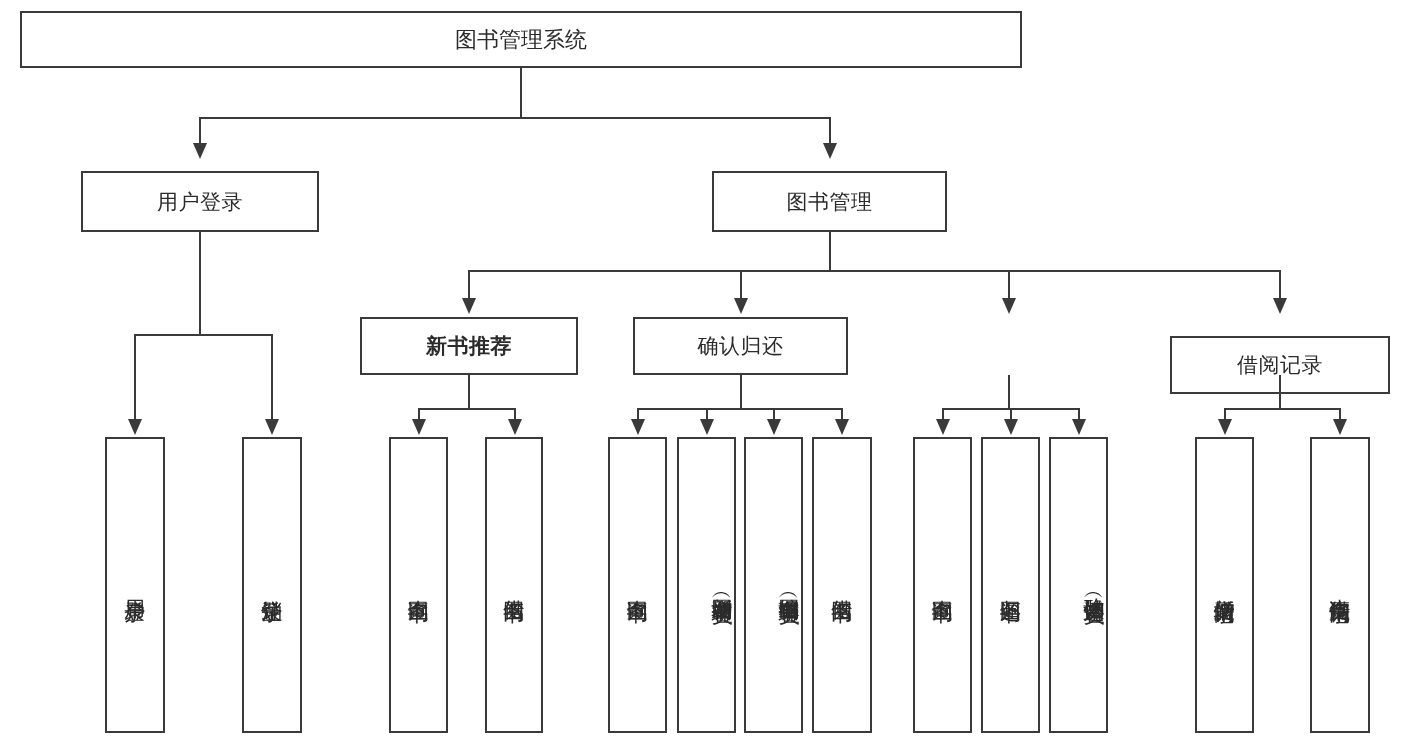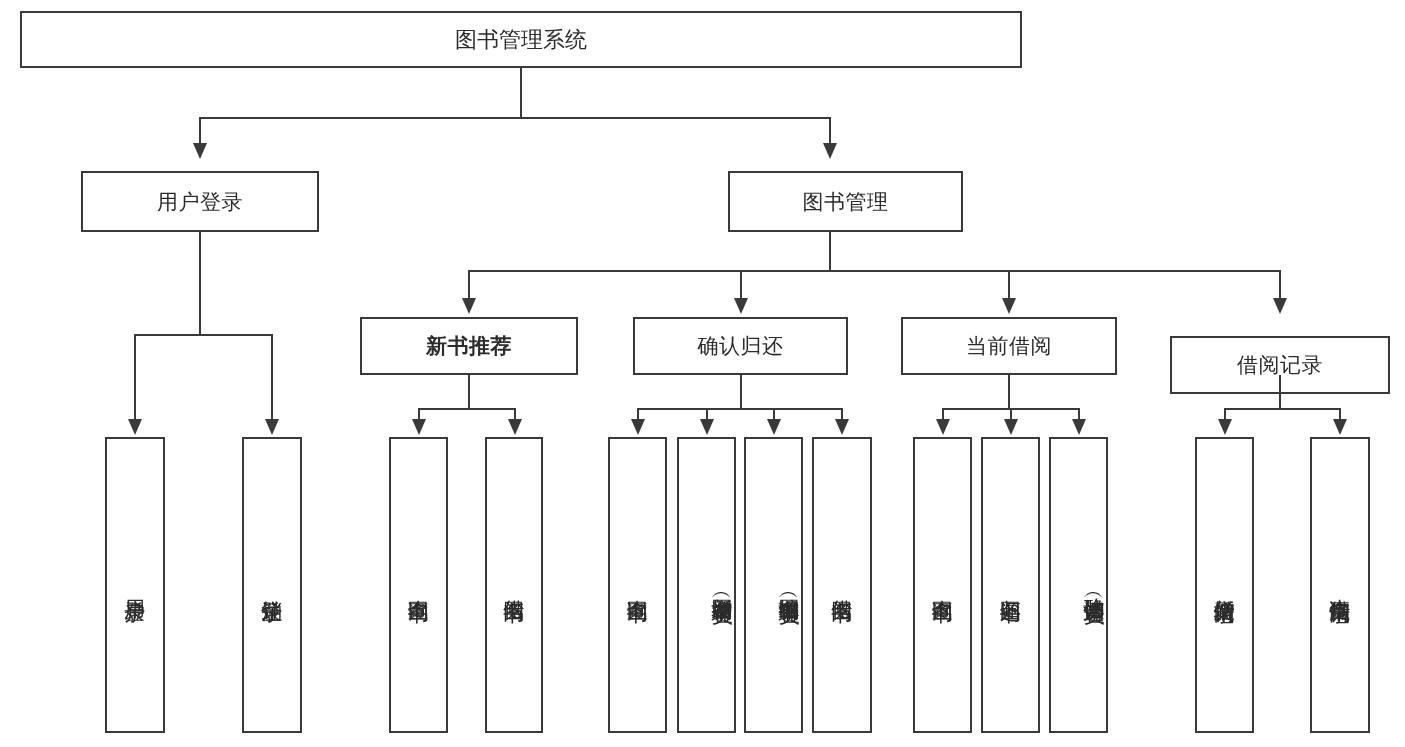--- a/index.html
+++ b/index.html
@@ -87,21 +87,21 @@
   <div class="edge edge-v" style="left:199px; top:117px; height:28px;"></div>
   <div class="arrow" style="left:193px; top:143px;"></div>
 
   <div class="edge edge-v" style="left:829px; top:117px; height:28px;"></div>
   <div class="arrow" style="left:823px; top:143px;"></div>
 
   <div class="node node-h" style="left:81px; top:171px; width:238px; height:61px;">
     <span>用户登录</span>
   </div>
 
-  <div class="node node-h" style="left:712px; top:171px; width:235px; height:61px;margin-left:16px;">
+  <div class="node node-h" style="left:712px; top:171px; width:235px; height:61px;">
     <span>图书管理</span>
   </div>
 
   <div class="edge edge-v" style="left:199px; top:232px; height:103px;"></div>
   <div class="edge edge-h" style="left:134px; top:334px; width:139px;"></div>
   <div class="edge edge-v" style="left:134px; top:334px; height:87px;"></div>
   <div class="arrow" style="left:128px; top:419px;"></div>
   <div class="edge edge-v" style="left:271px; top:334px; height:87px;"></div>
   <div class="arrow" style="left:265px; top:419px;"></div>
 
@@ -125,23 +125,20 @@
   <div class="arrow" style="left:1002px; top:298px;"></div>
 
   <div class="edge edge-v" style="left:1279px; top:270px; height:30px;"></div>
   <div class="arrow" style="left:1273px; top:298px;"></div>
 
   <div class="node node-h" style="left:360px; top:317px; width:218px; height:58px;font-weight:bold;">
     <span>新书推荐</span>
   </div>
   <div class="node node-h" style="left:633px; top:317px; width:215px; height:58px;">
     <span>确认归还</span>
-  </div>
-  <div class="node node-h" style="left:901px; top:317px; width:216px; height:58px;">
-    <span>当前借阅</span>
   </div>
   <div class="node node-h" style="left:1170px; top:336px; width:220px; height:58px;">
     <span>借阅记录</span>
   </div>
 
   <div class="edge edge-v" style="left:468px; top:375px; height:35px;"></div>
   <div class="edge edge-h" style="left:418px; top:408px; width:98px;"></div>
   <div class="edge edge-v" style="left:418px; top:408px; height:13px;"></div>
   <div class="arrow" style="left:412px; top:419px;"></div>
   <div class="edge edge-v" style="left:514px; top:408px; height:13px;"></div>

